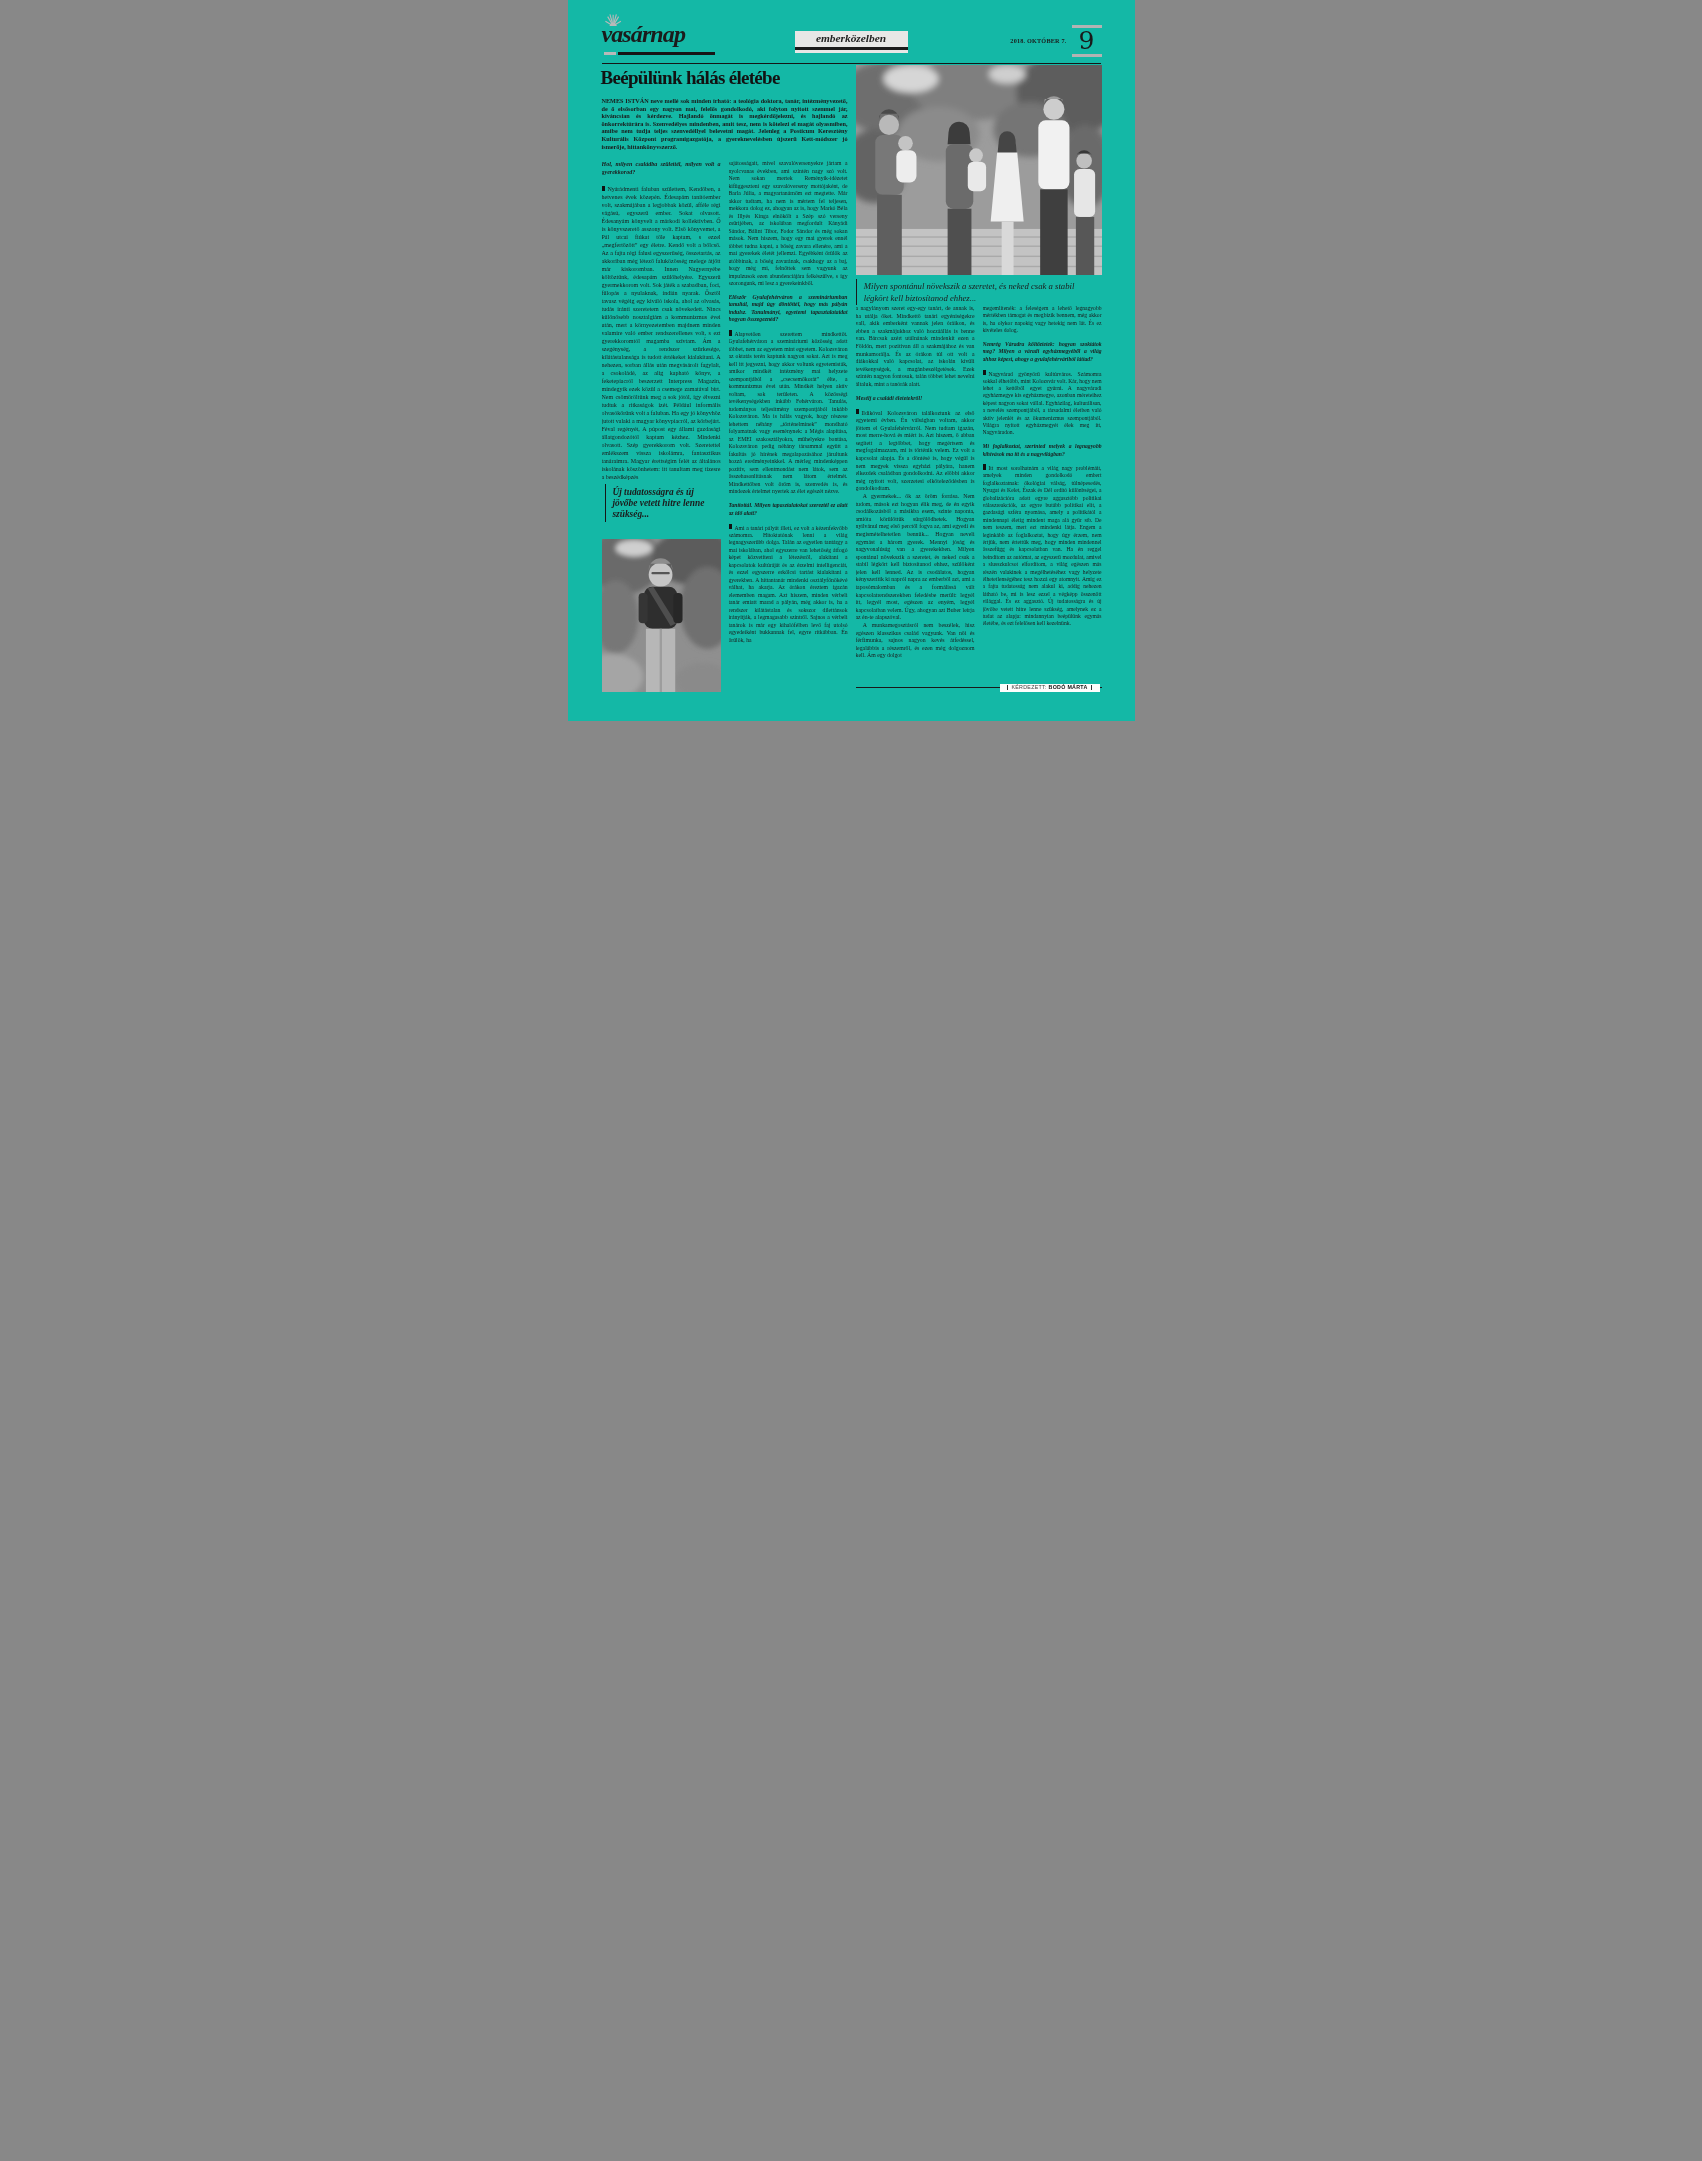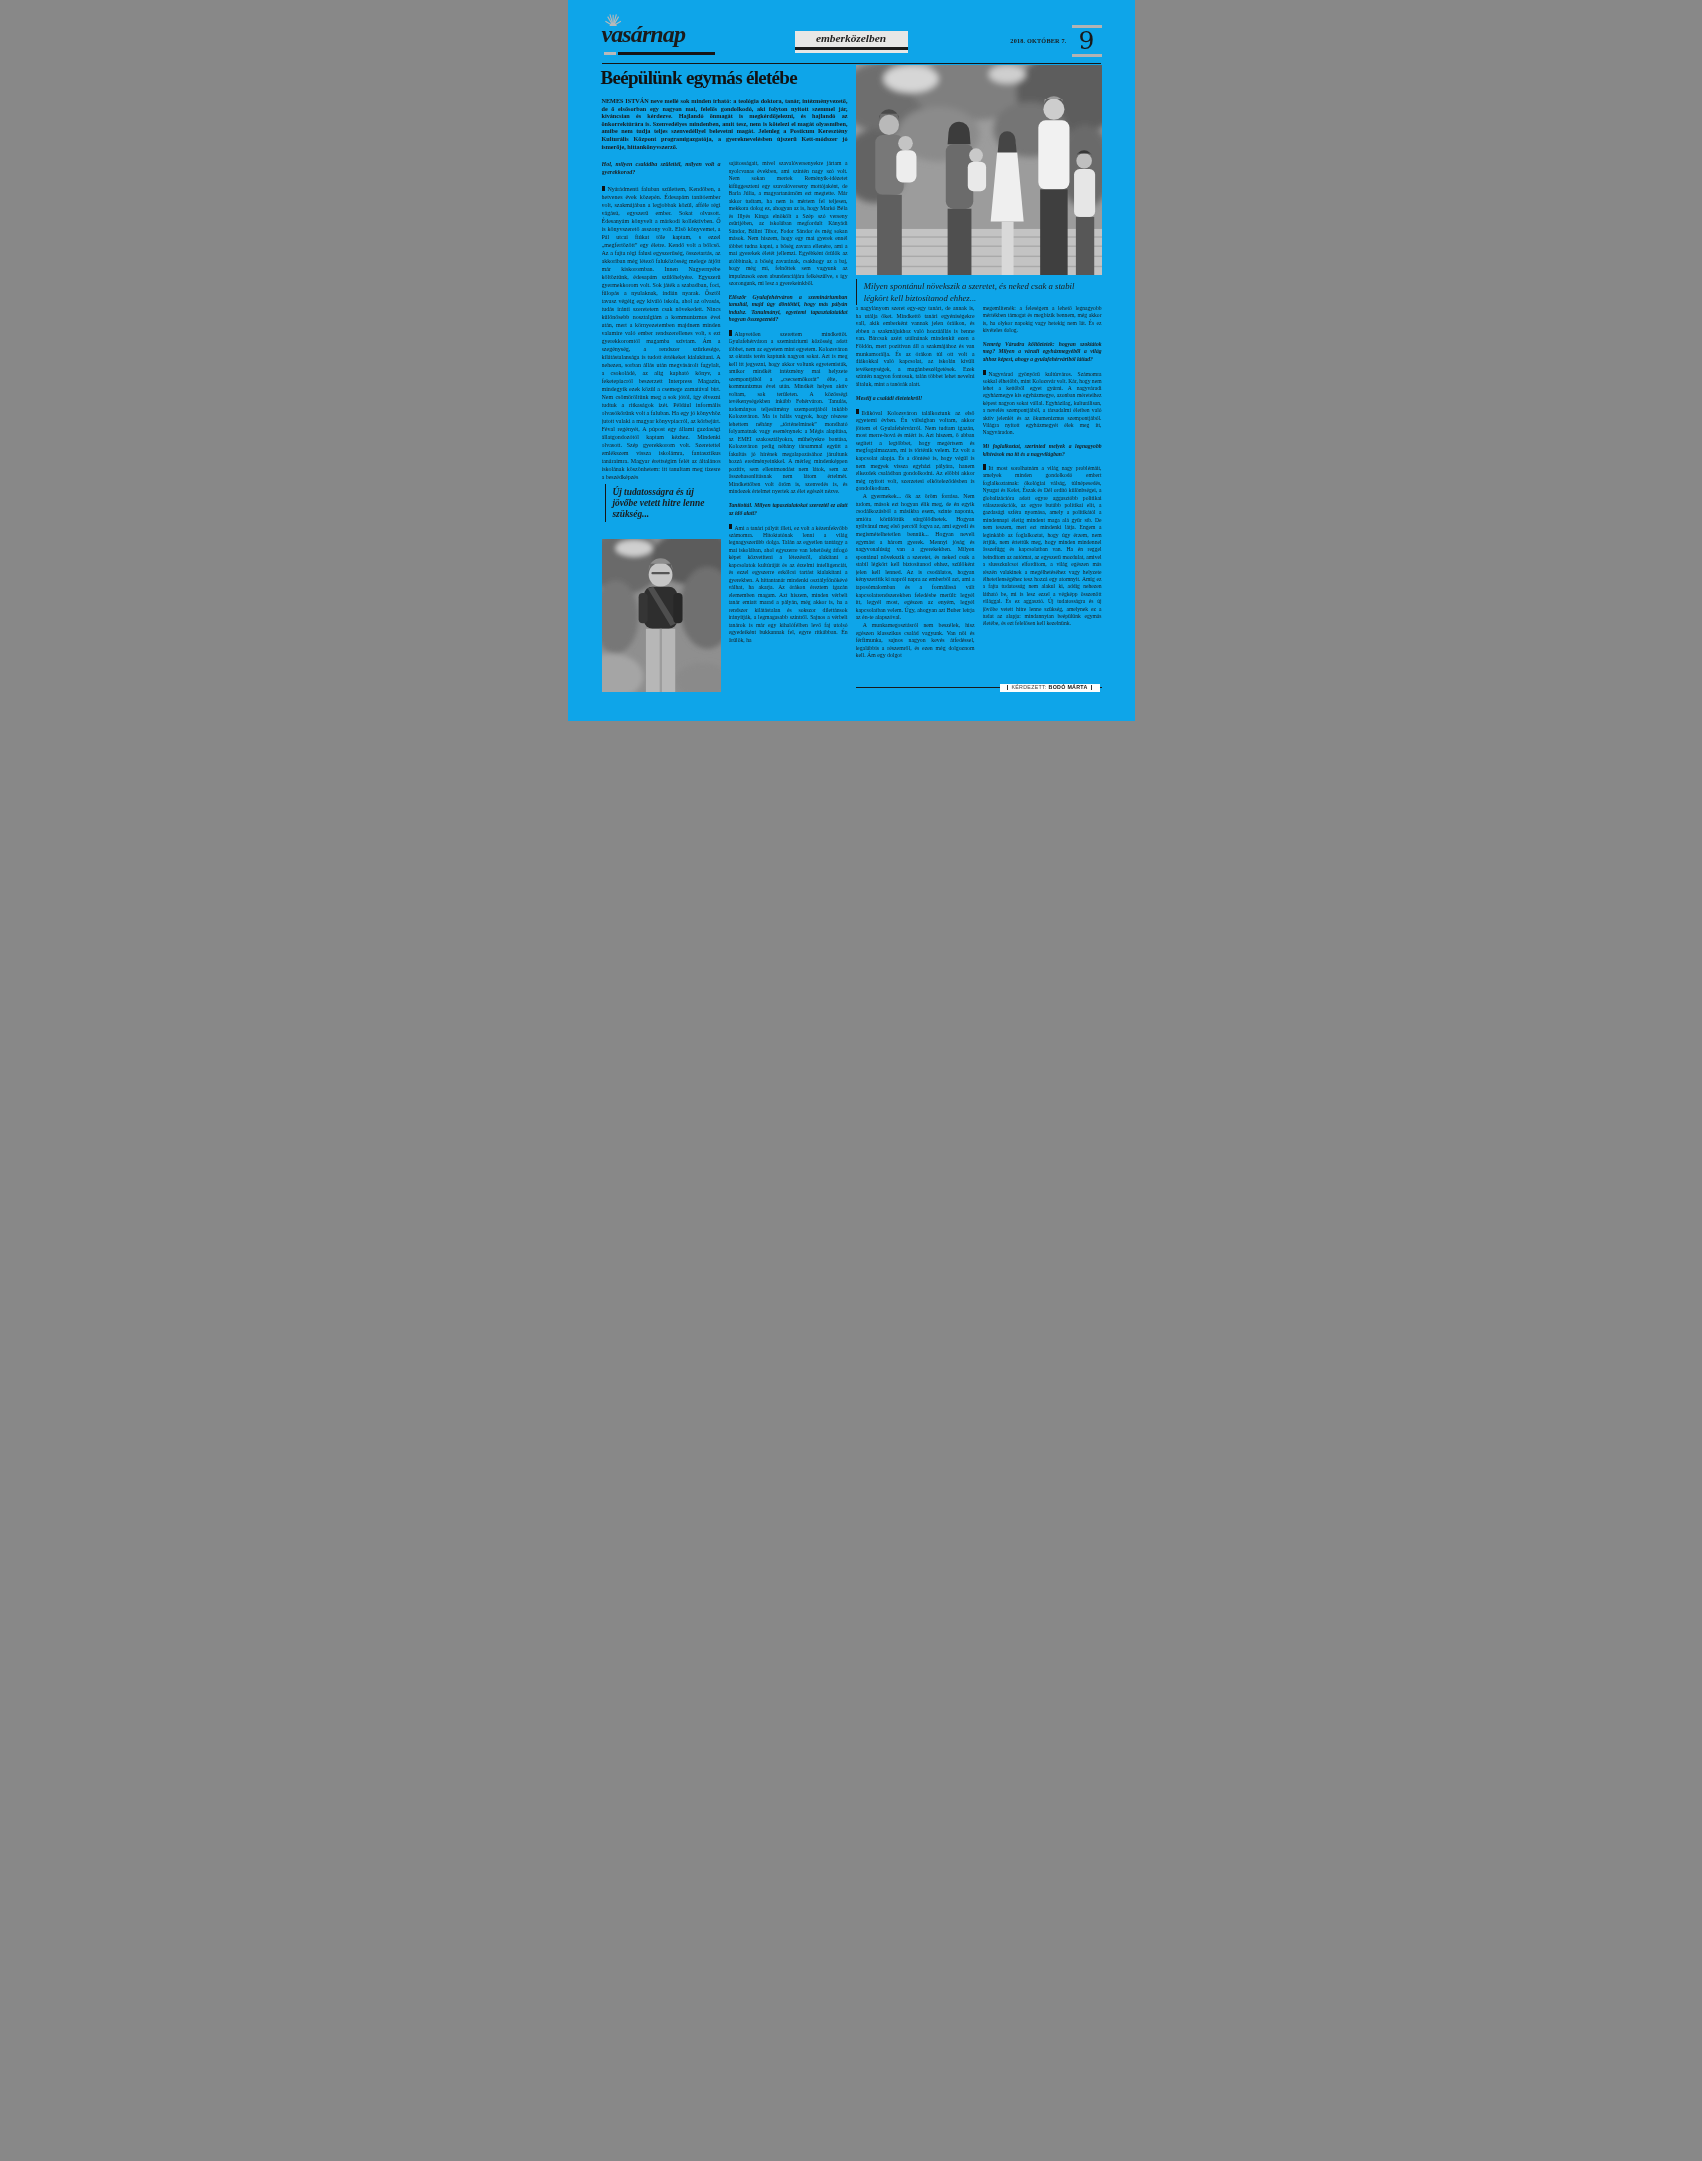--- a/index.html
+++ b/index.html
@@ -1,16 +1,16 @@
 <!DOCTYPE html>
 <html style="font-size:7.3px"><head>
 <meta charset="utf-8">
 <style>
   html,body{margin:0;padding:0;background:#888;}
-  #page{position:relative;width:567px;height:721px;background:#0ea5e9;margin:0 auto;overflow:hidden;
+  #page{position:relative;width:567px;height:721px;background:#14b8a6;margin:0 auto;overflow:hidden;
         font-family:"Liberation Serif","DejaVu Serif",serif;color:#141414;}
   [data-interactable]{box-sizing:border-box;}
 
   
   .logo-wrap{position:absolute;left:34px;top:18.3px;width:114px;height:37px;}
   .logo-text{font-size:24px;font-style:italic;font-weight:700;letter-spacing:-0.9px;line-height:33px;color:#1b1b1b;}
   .sun{position:absolute;left:2.7px;top:-5.5px;}
   .logo-rule-gray{position:absolute;left:2.7px;top:34px;width:12px;height:2.3px;background:#b9b9b9;}
   .logo-rule-black{position:absolute;left:16.5px;top:34px;width:97px;height:2.3px;background:#161616;}
 
@@ -94,21 +94,21 @@
 
   <div class="date-text" data-interactable="false">2018. OKTÓBER 7.</div>
   <div class="pagenum-wrap" data-interactable="false">
     <div class="pagenum-bar" data-interactable="false"></div>
     <div class="pagenum" data-interactable="false">9</div>
     <div class="pagenum-bar" data-interactable="false"></div>
   </div>
 
   <div class="header-rule" data-interactable="false"></div>
 
-  <h1 class="headline" data-interactable="false" style="margin:0;">Beépülünk egymás életébe</h1>
+  <h1 class="headline" data-interactable="false" style="margin:0;">Beépülünk hálás életébe</h1>
   <div class="lede" data-interactable="false">NEMES ISTVÁN neve mellé sok minden írható: a teológia doktora, tanár, intézményvezető, de ő elsősorban egy nagyon mai, felelős gondolkodó, aki folyton nyitott szemmel jár, kíváncsian és kérdezve. Hajlandó önmagát is megkérdőjelezni, és hajlandó az önkorrektúrára is. Szenvedélyes mindenben, amit tesz, nem is kötelezi el magát olyasmiben, amibe nem tudja teljes szenvedéllyel belevetni magát. Jelenleg a Posticum Keresztény Kulturális Központ programigazgatója, a gyereknevelésben újszerű Kett-módszer jó ismerője, hittankönyvszerző.</div>
 
   <div class="photo-family" data-interactable="false">
     <svg viewBox="0 0 537 456" preserveAspectRatio="none">
       <defs>
           <filter id="b1">
             <feGaussianBlur stdDeviation="7"></feGaussianBlur>
           </filter>
         </defs>
       <rect width="537" height="456" fill="#9c9c9c"></rect>

